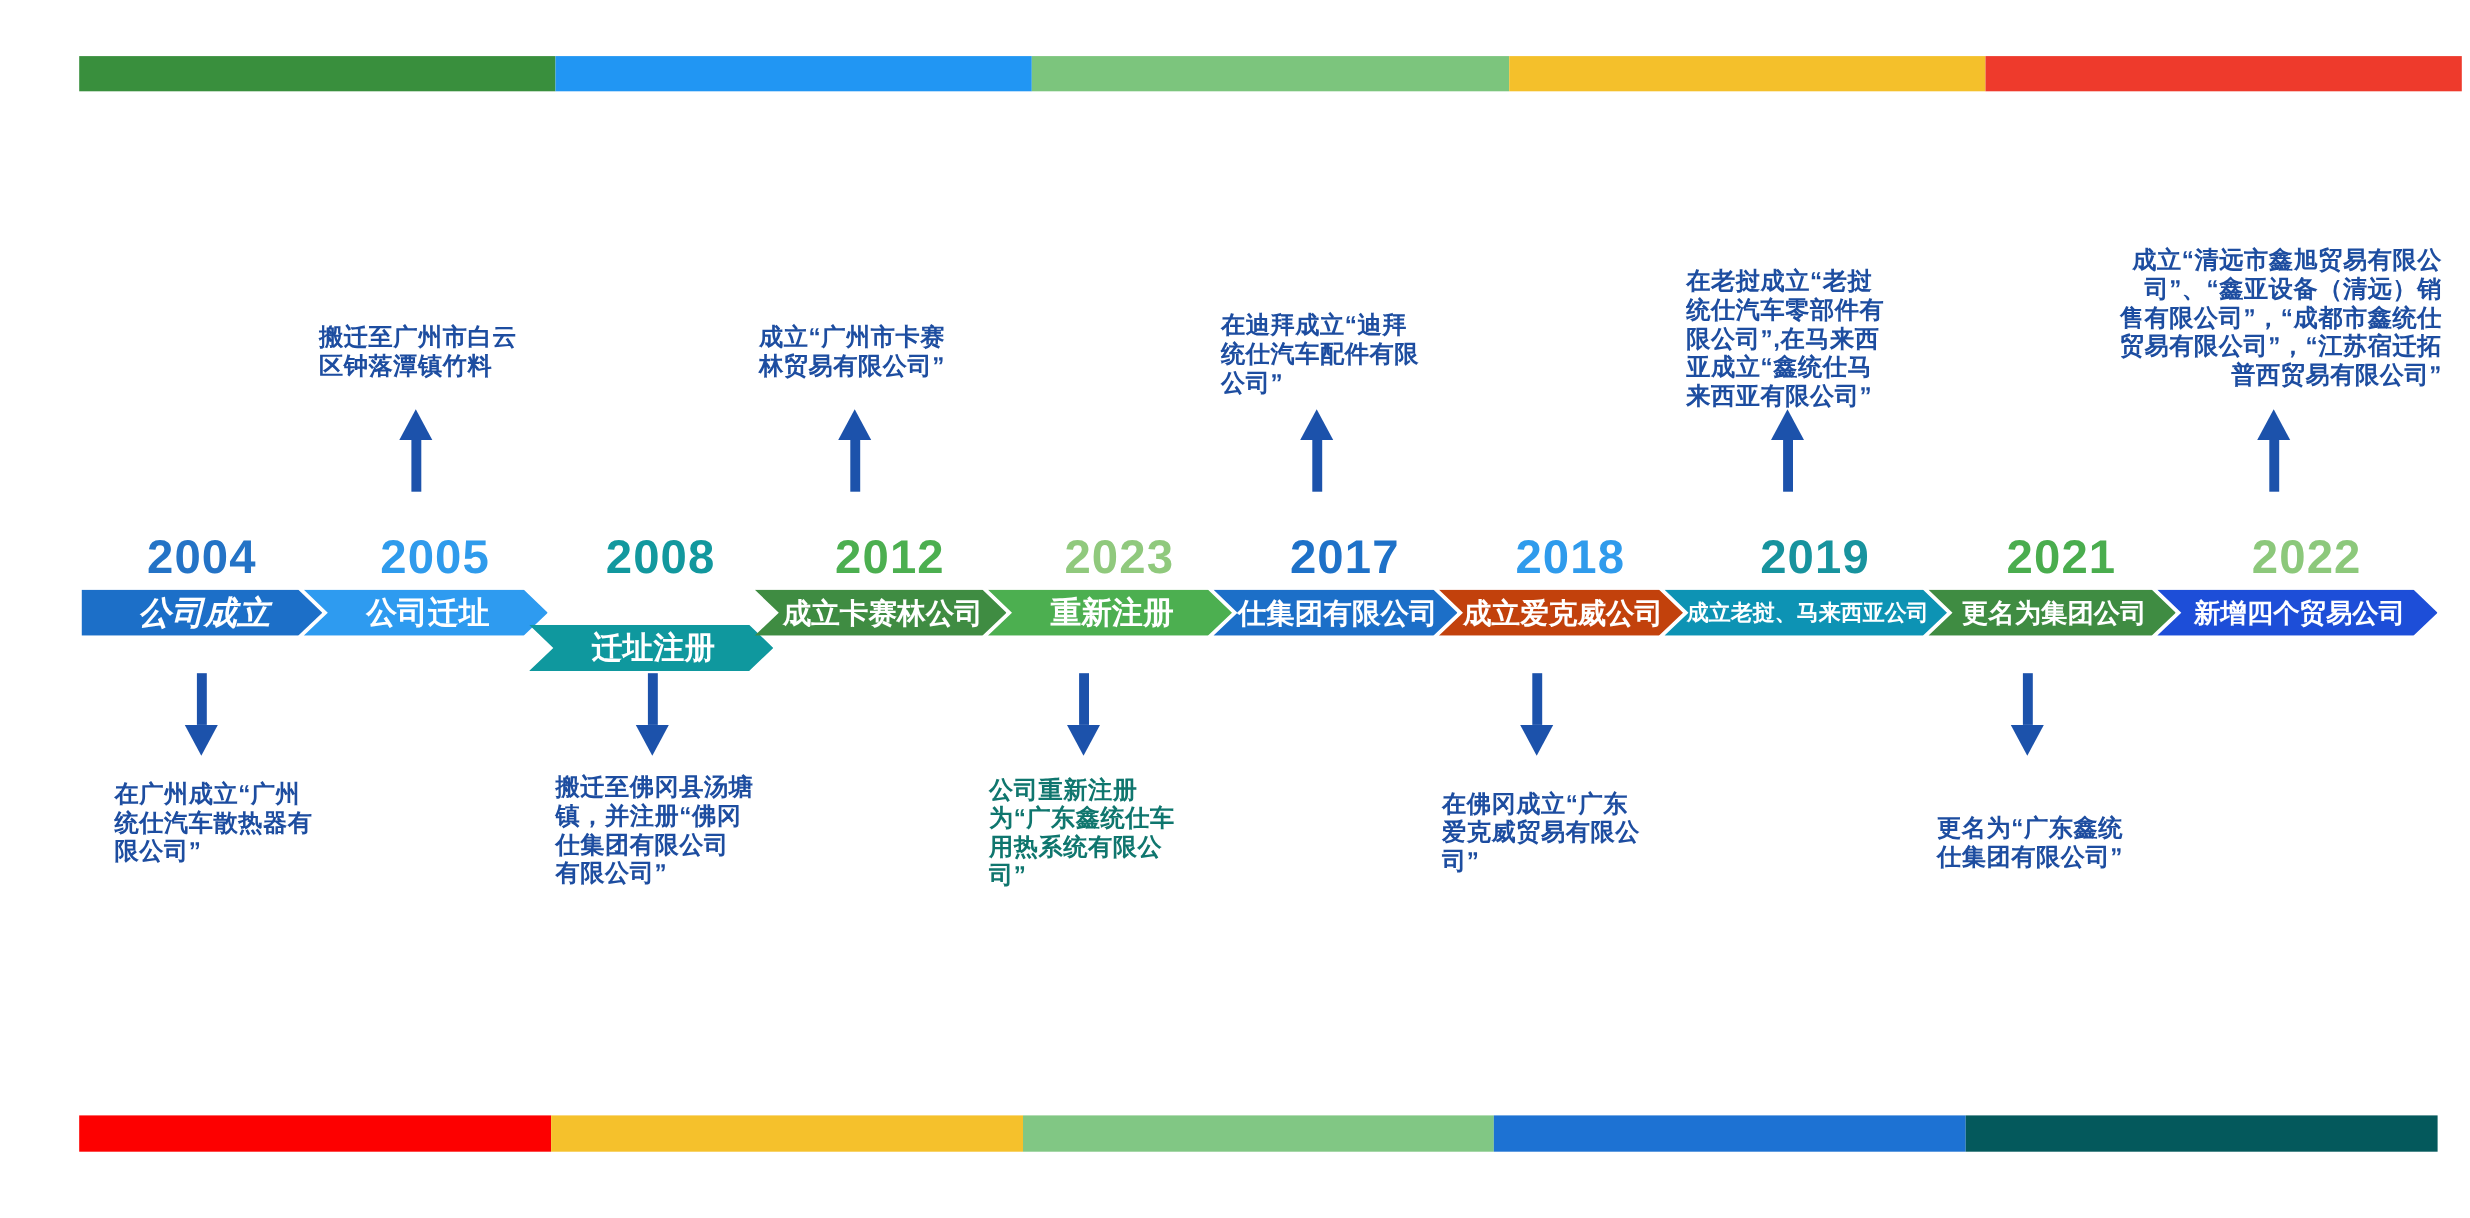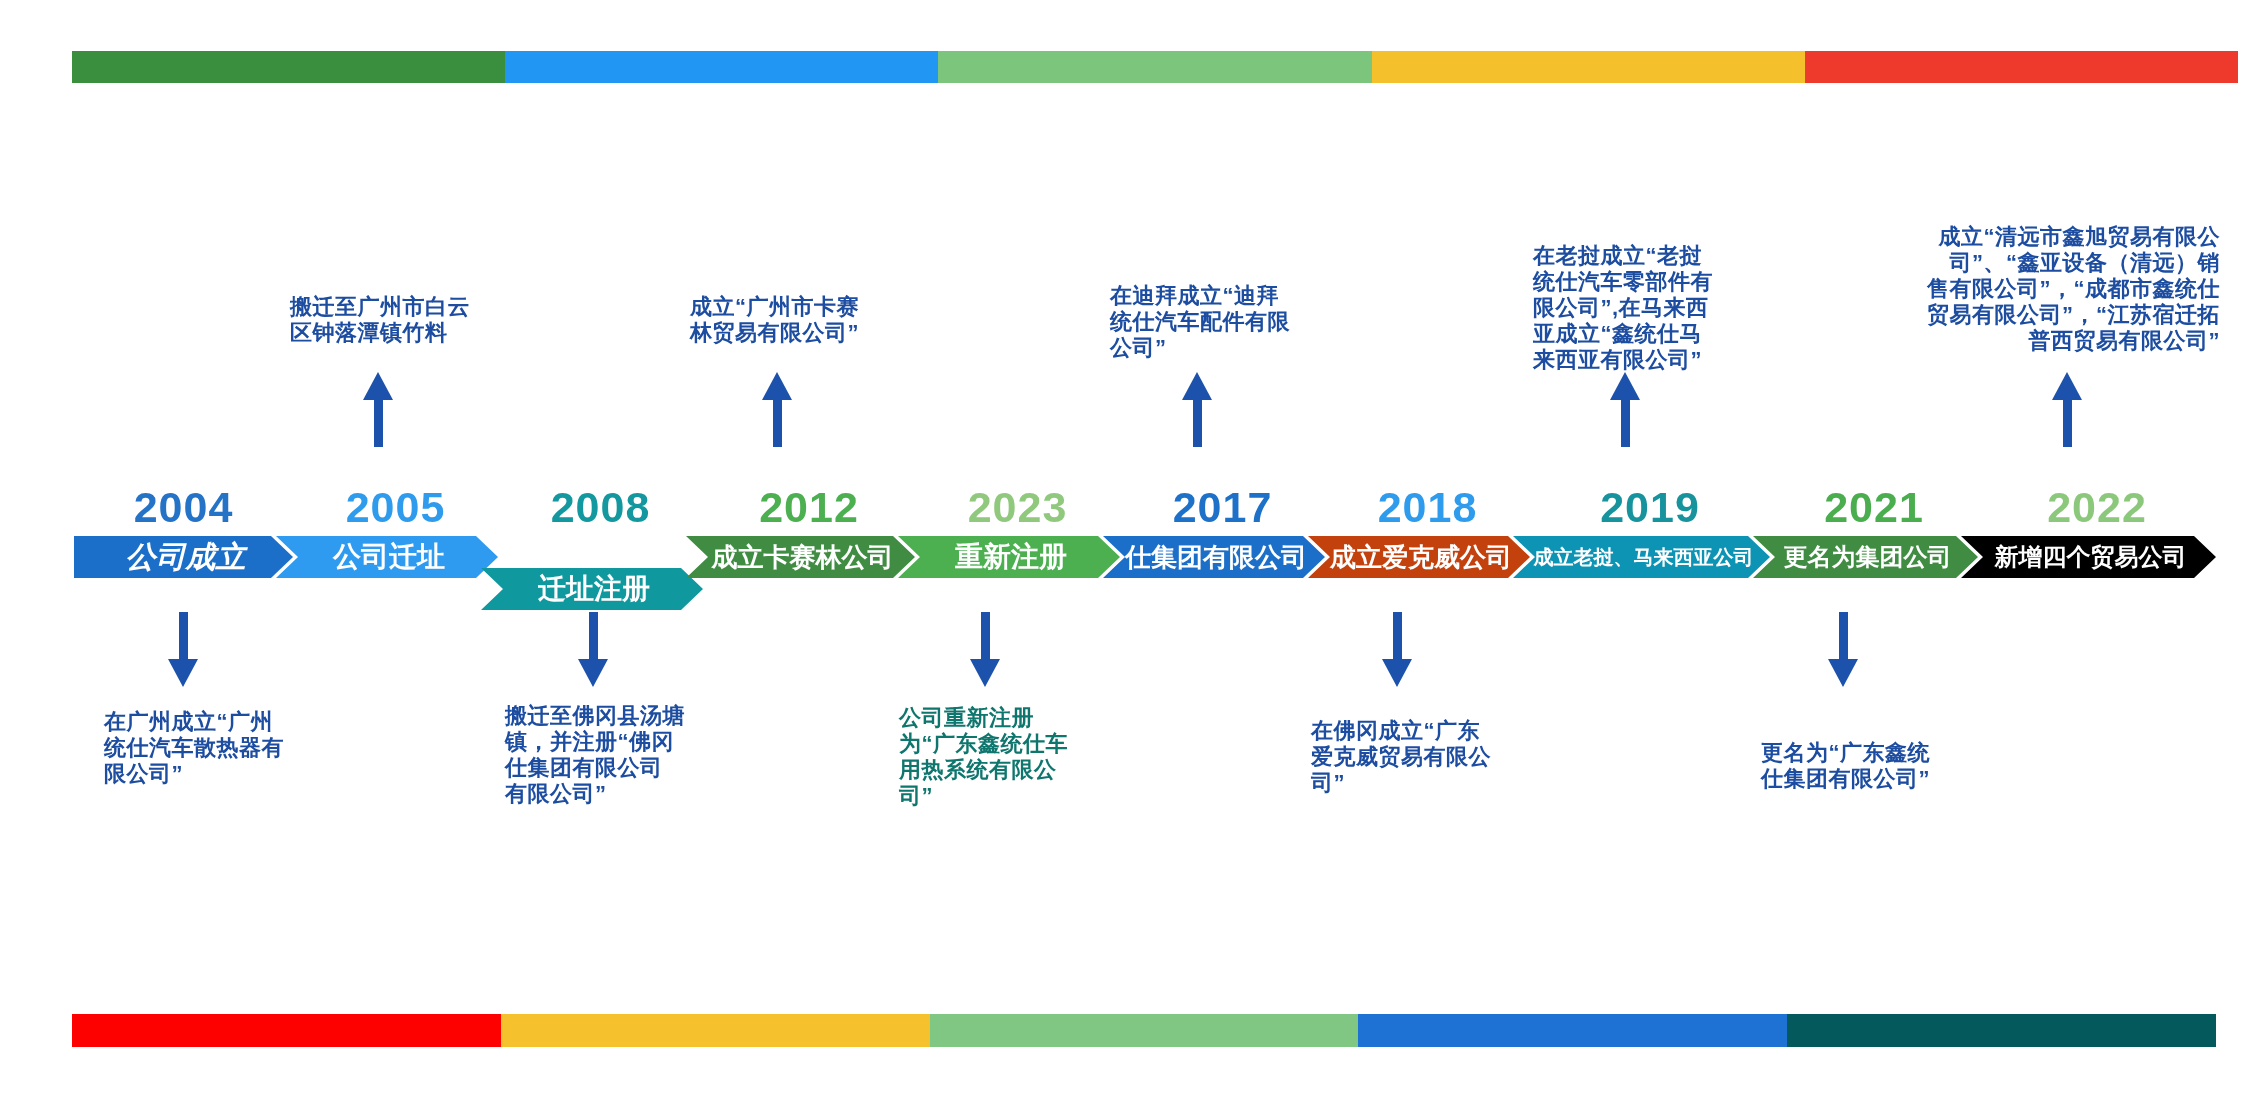--- a/index.html
+++ b/index.html
@@ -131,21 +131,21 @@
     <div class="chevron" style="left: 1753px; top: 536px; width: 225px; height: 42px; background: rgb(63, 140, 66); clip-path: polygon(0px 0px, 203px 0px, 100% 50%, 203px 100%, 0px 100%, 22px 50%);">
       <div class="chev-label" style="font-size: 24px;">更名为集团公司</div>
     </div>
     <div class="year" style="left: 1764px; top: 484px; width: 220px; color: rgb(74, 173, 78);">2021</div>
     <div class="note" style="left: 1761px; top: 740px; color: rgb(29, 77, 160);">更名为“广东鑫统
 仕集团有限公司”</div>
     <div class="arrow" style="left: 1828px; top: 612px; color: rgb(28, 82, 171);">
       <div class="arrow-stem"></div>
       <div class="arrow-head-down"></div>
     </div>
-    <div class="chevron" style="left: 1961px; top: 536px; width: 255px; height: 42px; background: #000000; clip-path: polygon(0px 0px, 233px 0px, 100% 50%, 233px 100%, 0px 100%, 22px 50%);">
+    <div class="chevron" style="left: 1961px; top: 536px; width: 255px; height: 42px; background: #1d4ed8; clip-path: polygon(0px 0px, 233px 0px, 100% 50%, 233px 100%, 0px 100%, 22px 50%);">
       <div class="chev-label" style="font-size: 24px;">新增四个贸易公司</div>
     </div>
     <div class="year" style="left: 1987px; top: 484px; width: 220px; color: rgb(140, 200, 123);">2022</div>
     <div class="note" style="left: 1927px; top: 224px; color: rgb(29, 77, 160); text-align: right;">成立“清远市鑫旭贸易有限公
 司”、“鑫亚设备（清远）销
 售有限公司”，“成都市鑫统仕
 贸易有限公司”，“江苏宿迁拓
 普西贸易有限公司”</div>
     <div class="arrow" style="left: 2052px; top: 372px; color: rgb(28, 82, 171);">
       <div class="arrow-head-up"></div>

